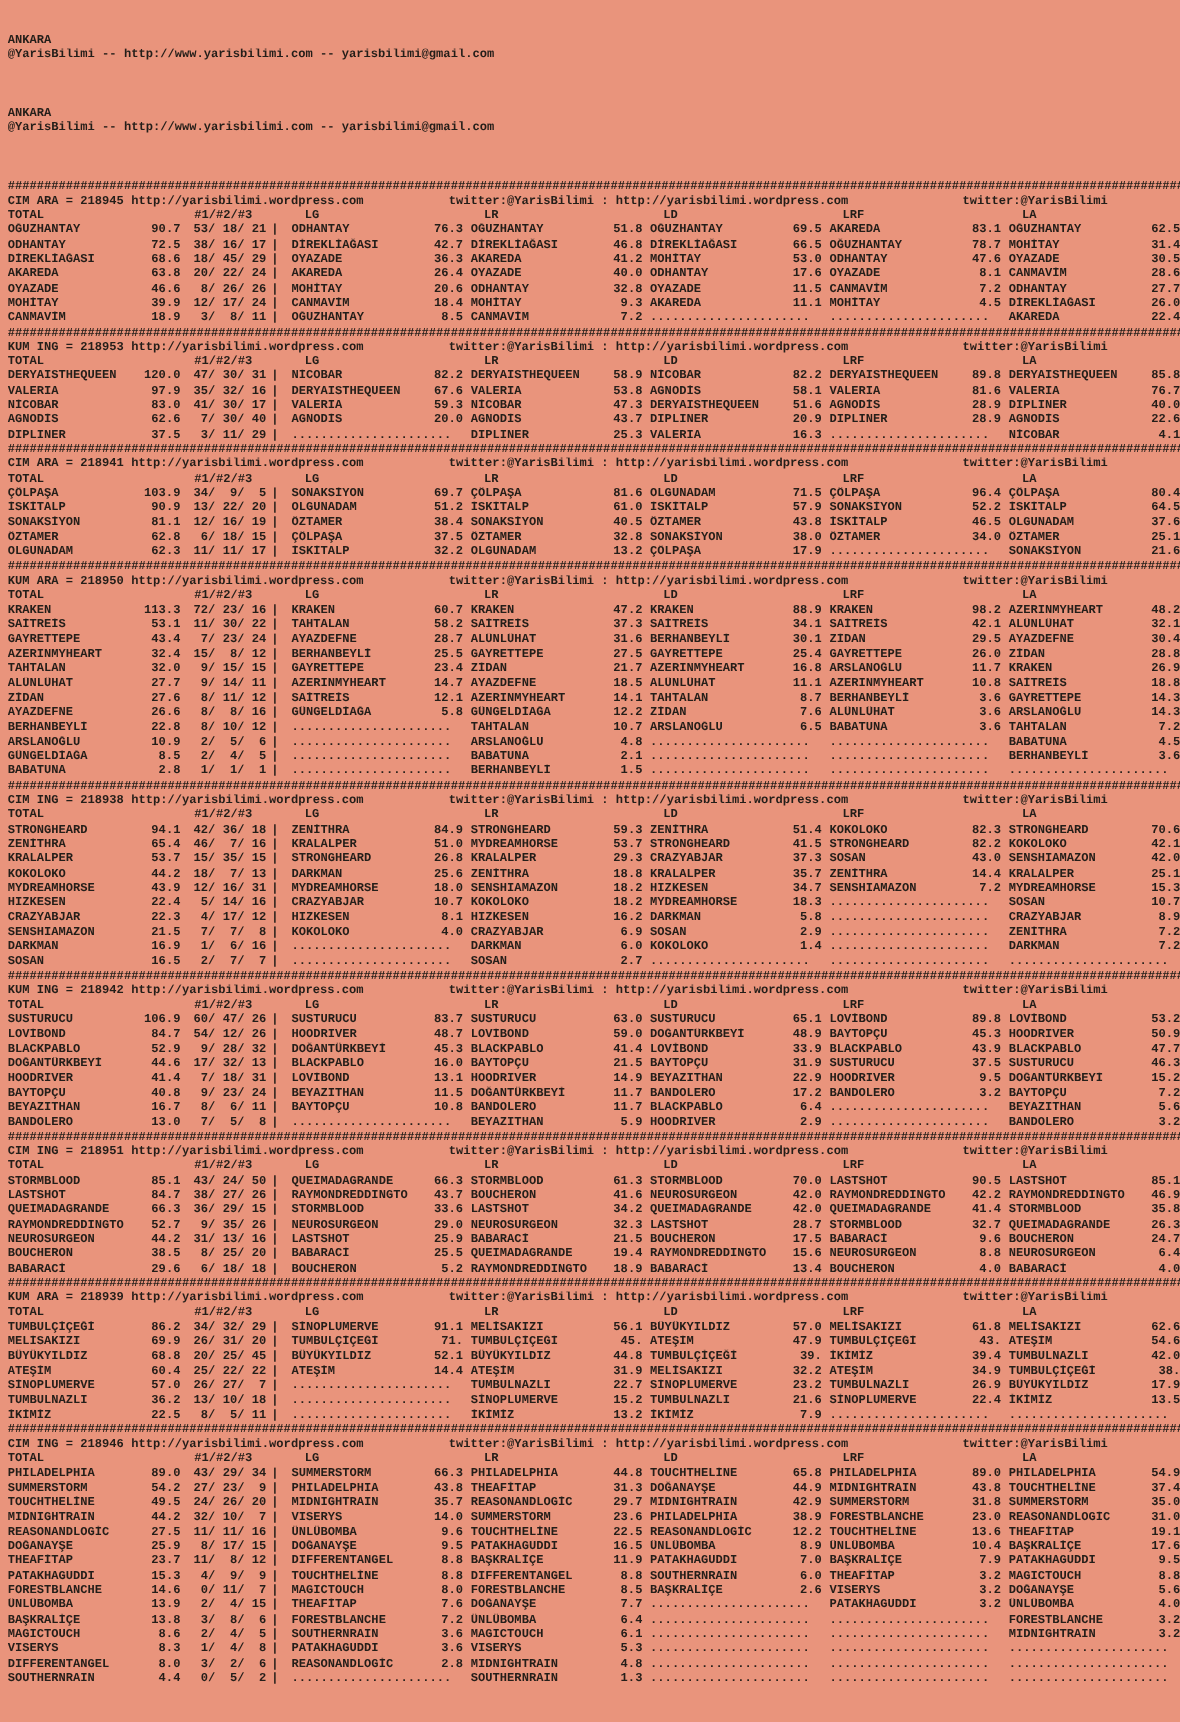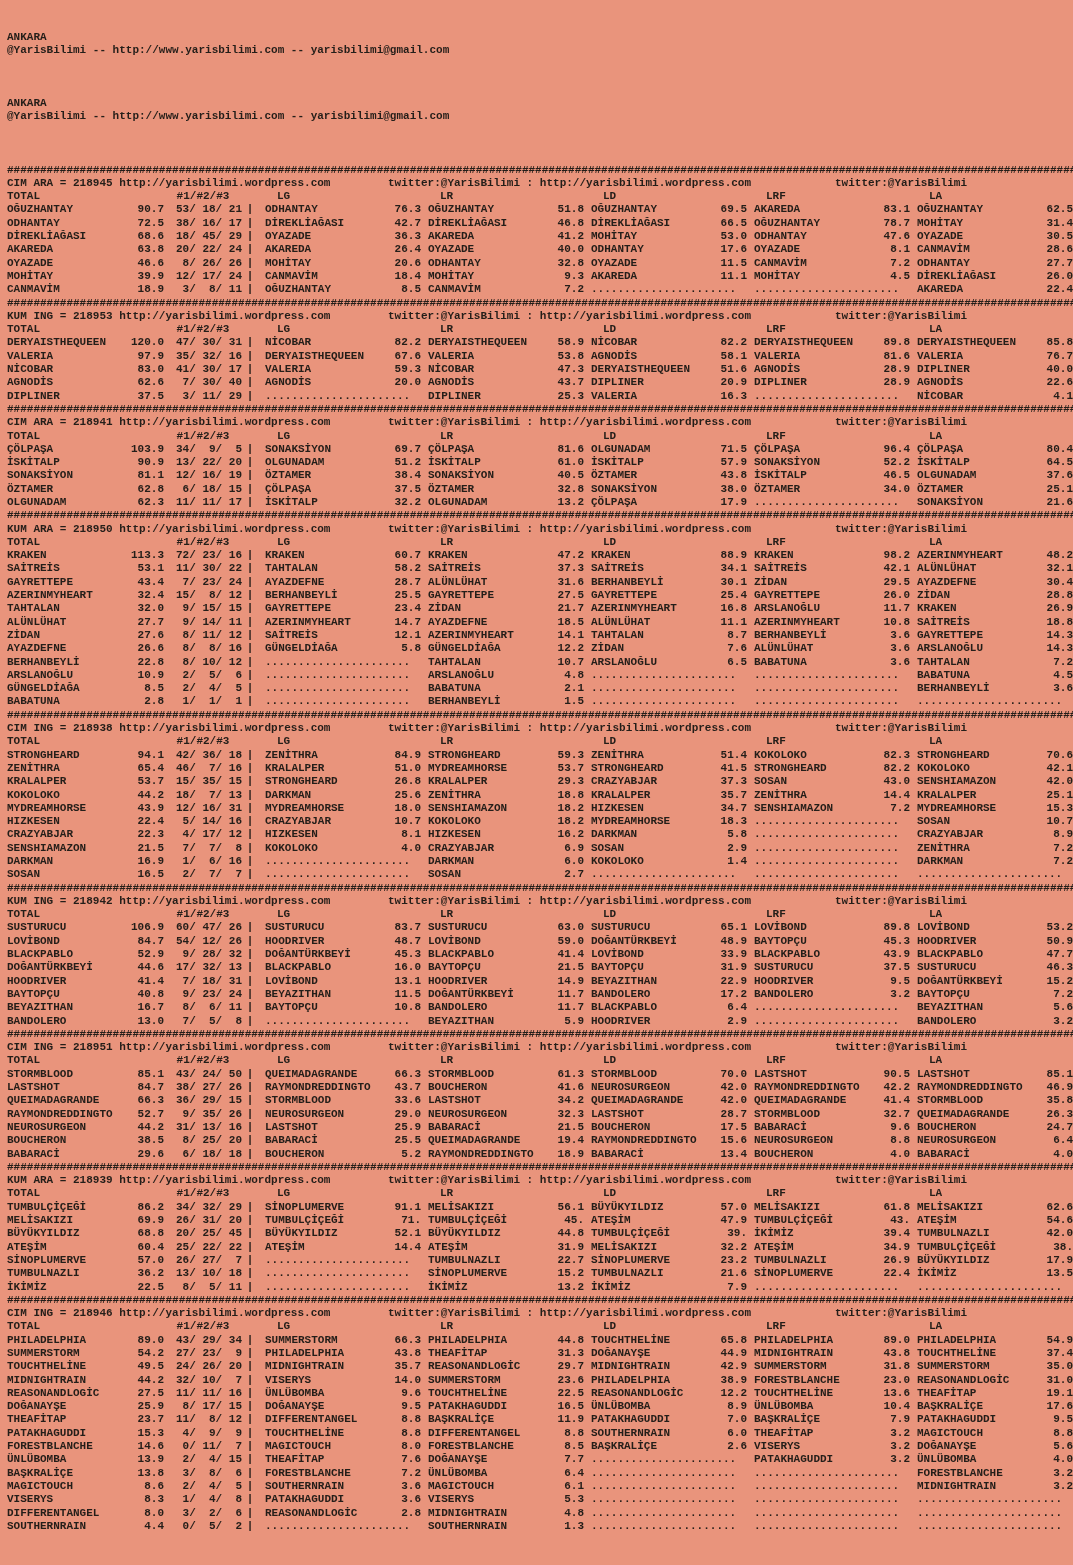--- a/index.html
+++ b/index.html
@@ -10,21 +10,21 @@
   .report{
     font-family:"Liberation Mono", monospace;
     font-weight:700;
     font-size:11px;line-height:13.3px;
     color:#241E19;
     white-space:pre;
     padding:4px 0 0 7px;
   }
   .line{height:13.3px;overflow:hidden;}
   .hash-line{height:13.3px;overflow:hidden;letter-spacing:0;}
-  .title-line{display:flex;height:13.3px;overflow:hidden;}
+  .title-line{display:flex;height:13.3px;overflow:hidden;gap:20px;}
   .title-left{width:381px;flex:0 0 auto;overflow:hidden;}
   .title-mid{width:447px;flex:0 0 auto;overflow:hidden;}
   .title-right{flex:1 1 auto;overflow:hidden;}
   .row{
     display:grid;
     grid-template-columns:115px 42px 78px 16px 125px 38px 125px 38px 125px 38px 125px 38px 125px 38px;
     height:13.3px;overflow:hidden;
   }
   .c-name{text-align:left;overflow:hidden;}
   .c-num{text-align:right;overflow:hidden;}

